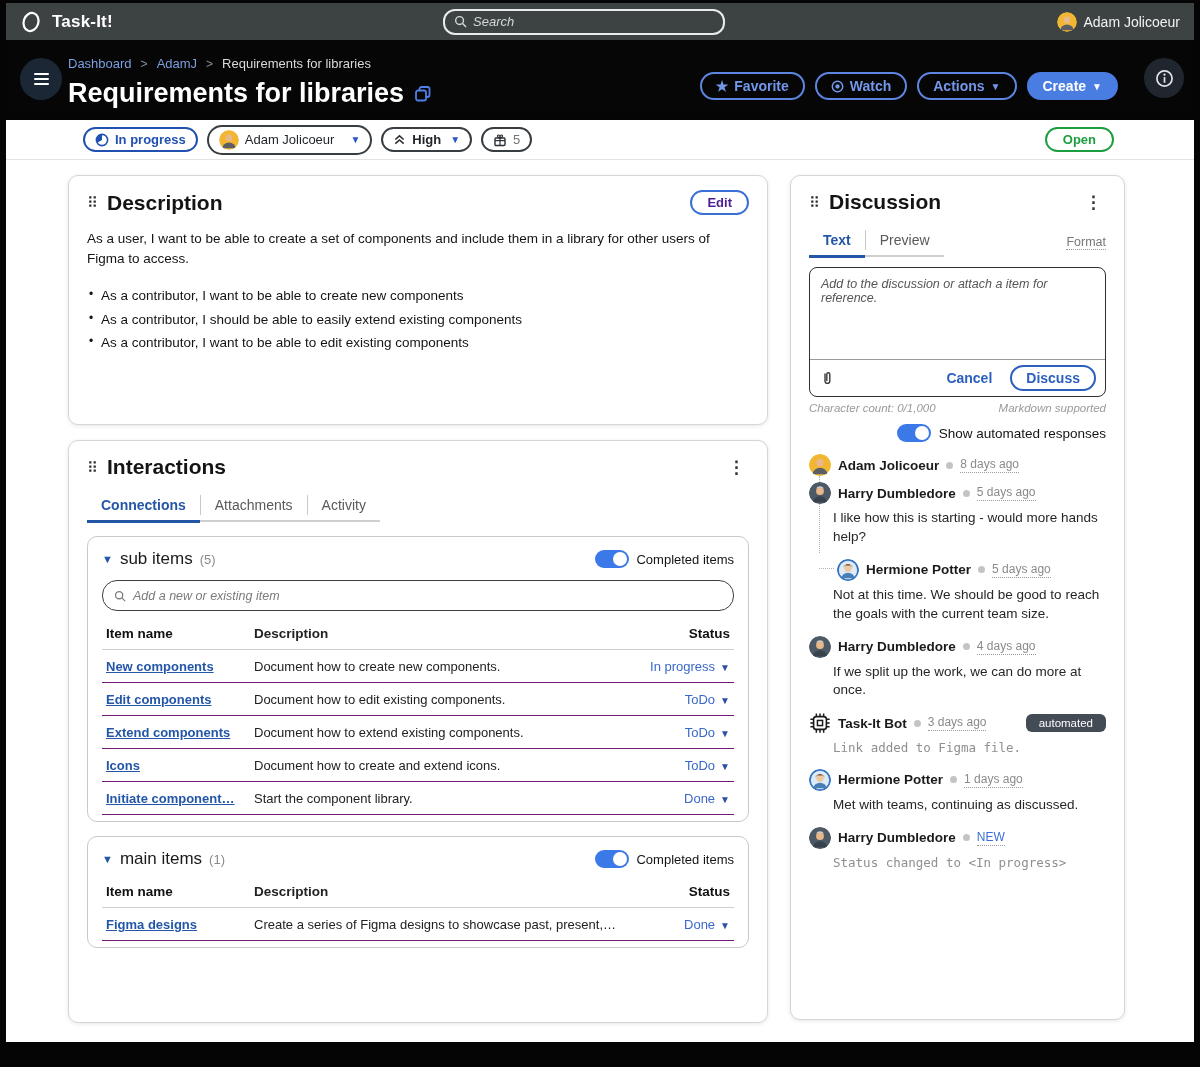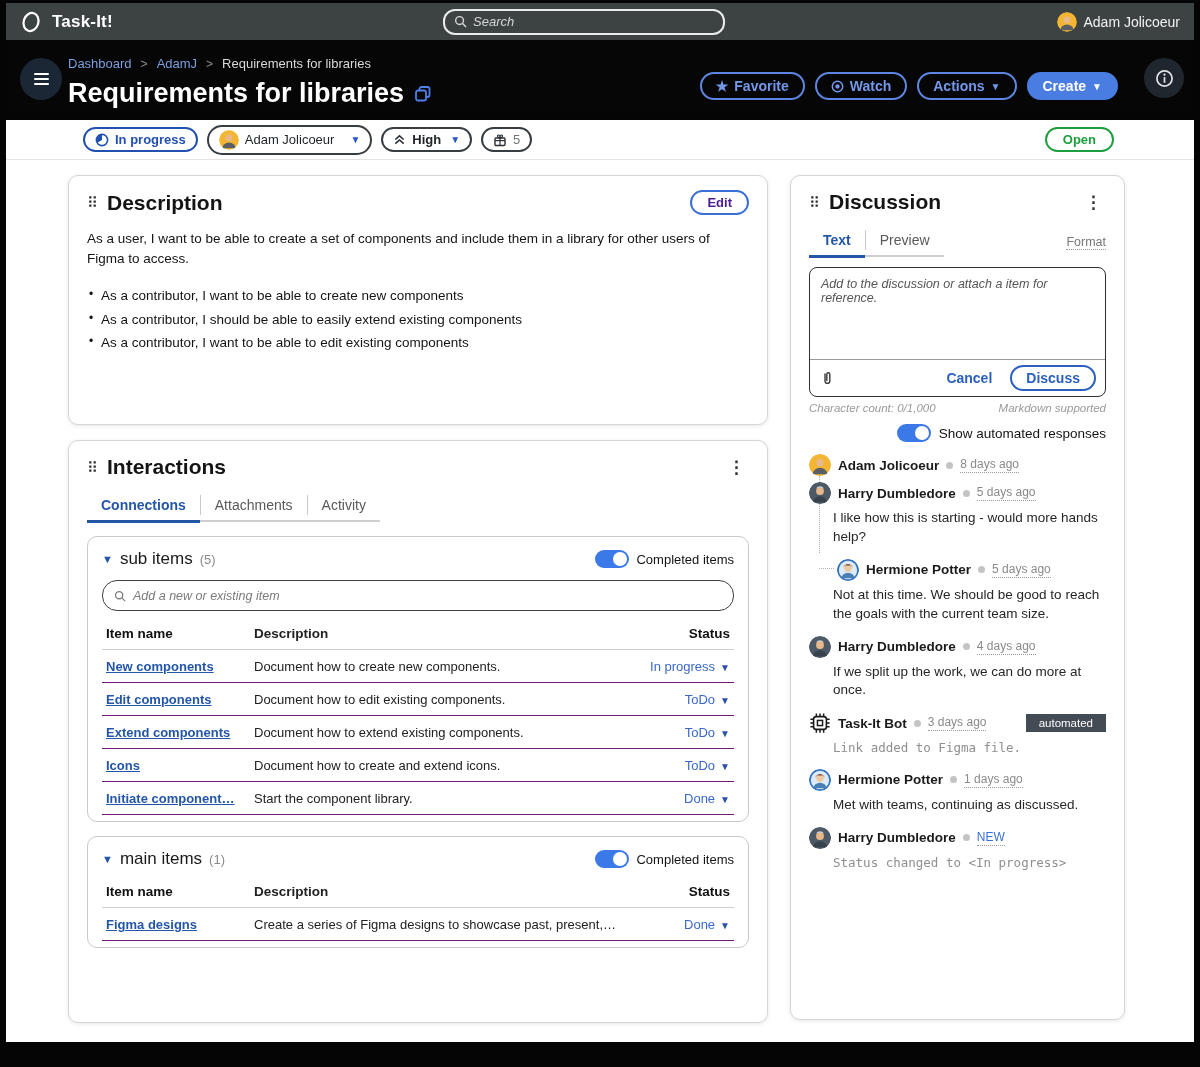--- a/index.html
+++ b/index.html
@@ -109,21 +109,21 @@
   .autorow { display:flex; justify-content:flex-end; align-items:center; gap:8px; margin-top:10px; font-size:13.5px; color:#141414; }
 
   .comments { margin-top:8px; }
   .comment { position:relative; }
   .comment.threaded::before { content:""; position:absolute; left:10px; top:26px; bottom:-6px; border-left:1px dotted #b3b3b3; }
   .chead { display:flex; align-items:center; gap:7px; padding:4px 0 2px; }
   .chead .dot { width:7px; height:7px; border-radius:50%; background:#c4c4c4; }
   .cname { font-weight:bold; font-size:13.5px; color:#1a1a1a; }
   .ctime { font-size:12px; color:#8a8a8a; border-bottom:1px dotted #9a9a9a; padding-bottom:1px; cursor:pointer; }
   .ctime.new { color:#3a6fd8; }
-  .cbadge { margin-left:auto; background:#434b54; color:#fff; font-size:11.5px; padding:3px 13px; border-radius:0;text-align:right; }
+  .cbadge { margin-left:auto; background:#434b54; color:#fff; font-size:11.5px; padding:3px 13px; border-radius:6px;text-align:right; }
   .cbody { margin:3px 0 8px 24px; font-size:13.5px; color:#262626; line-height:1.4; }
   .cbody.mono { font-family:"DejaVu Sans Mono", monospace; font-size:12.5px; color:#8f8f8f; }
   .comment.nested .chead { margin-left:28px; position:relative; }
   .comment.nested .chead::before { content:""; position:absolute; left:-18px; top:13px; width:15px; border-top:1px dotted #b3b3b3; }
 
   .av { width:22px; height:22px; border-radius:50%; flex:none; }
   svg { display:block; }
 </style>
 </head>
 <body>

